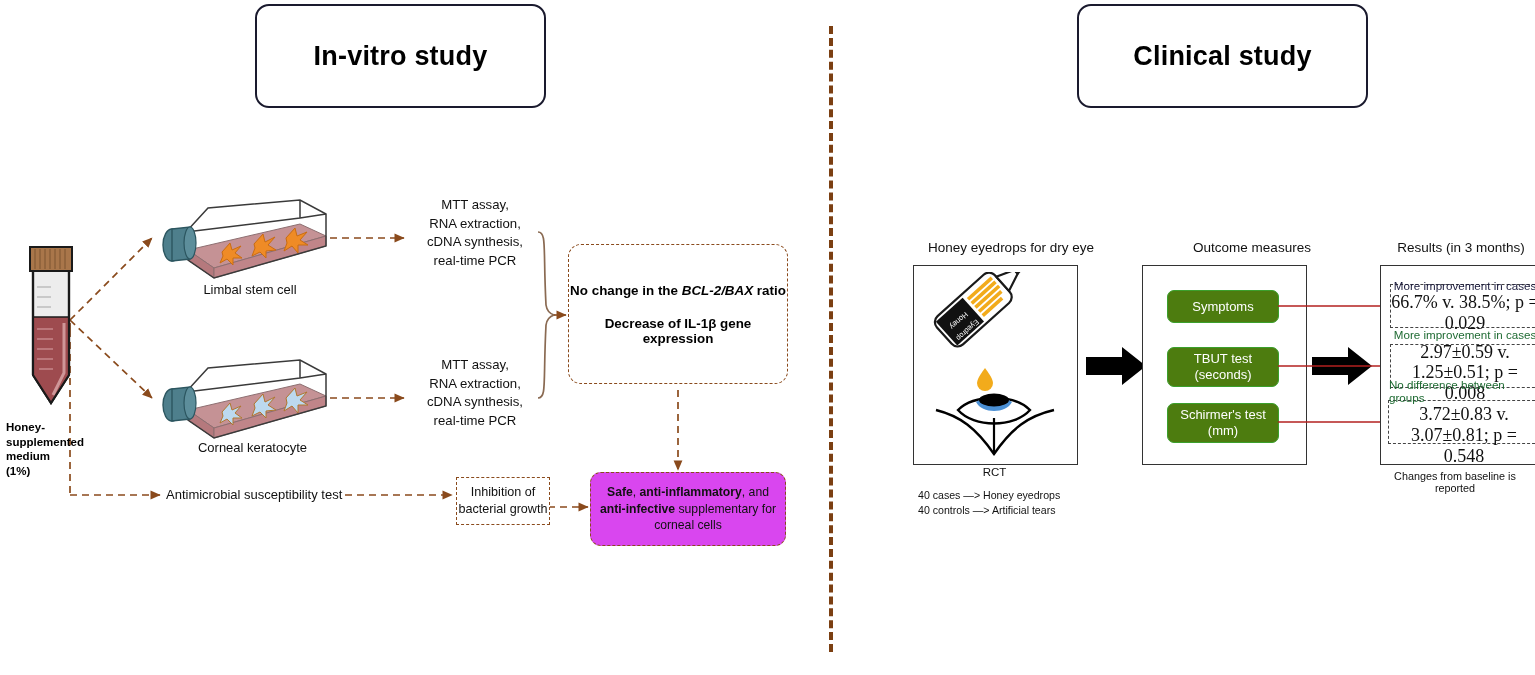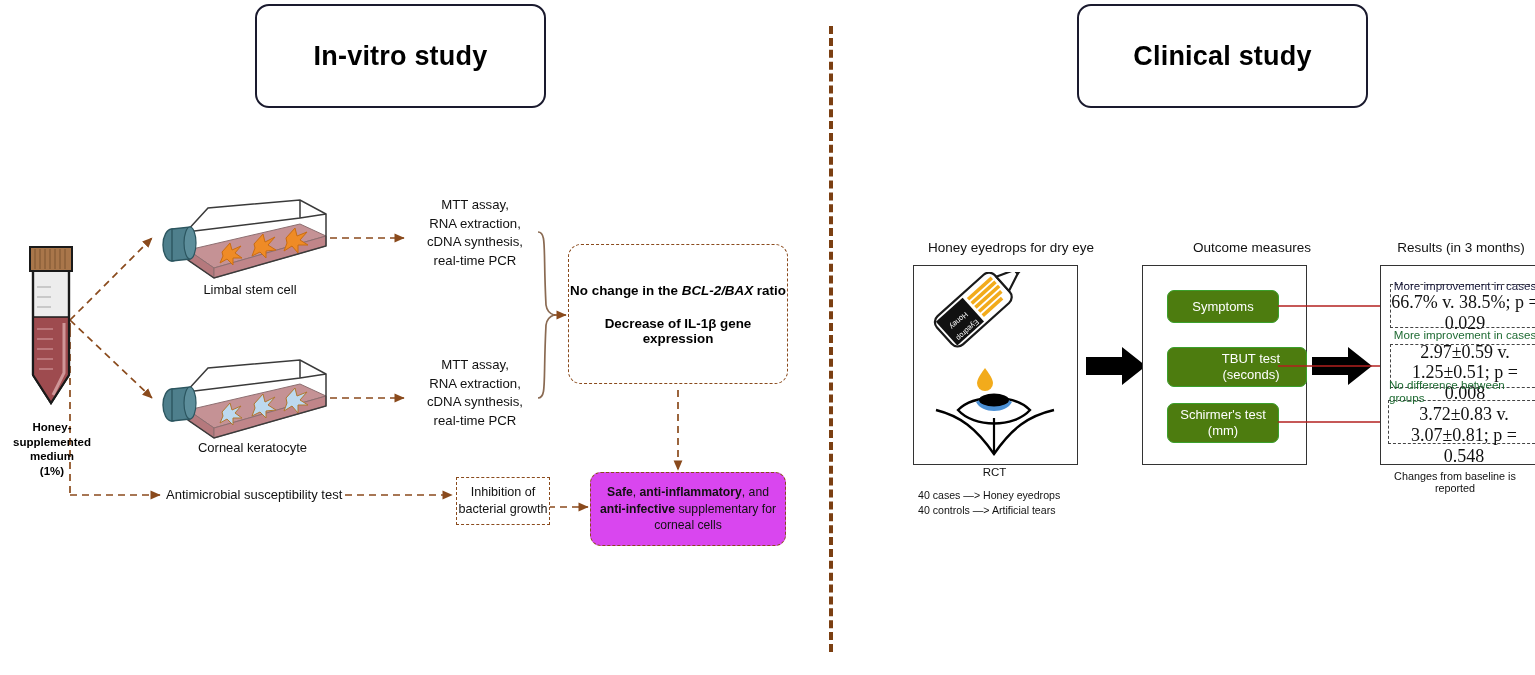--- a/index.html
+++ b/index.html
@@ -9,21 +9,21 @@
   .ctr{display:flex;align-items:center;justify-content:center;text-align:center;}
 
   
   .title-box{border:2.2px solid #1a1a2e;border-radius:14px;background:#fff;}
   .title-box span{font-weight:bold;font-size:27px;letter-spacing:.2px;color:#000;}
 
   
   .vdivider{width:0;border-left:4px dashed #7b3f12;}
 
   
-  .tube-label{font-size:11.5px;font-weight:bold;line-height:1.28;text-align:center;color:#000;}
+  .tube-label{font-size:11.5px;font-weight:bold;line-height:1.28;text-align:left;color:#000;}
   .flask-label{font-size:13px;color:#111;text-align:center;}
   .assay{font-size:13.2px;line-height:1.42;text-align:center;color:#111;}
   .res-box{border:1.9px dashed #8a4a1c;border-radius:13px;background:#fff;}
   .res-box .l1,.res-box .l2{font-size:13.4px;font-weight:bold;color:#000;}
   .res-box .l1{margin-bottom:18px;}
   .ital{font-style:italic;}
   .amst{font-size:13px;color:#111;}
   .inhib{border:1.6px dashed #8a4a1c;background:#fff;font-size:12.6px;line-height:1.35;color:#111;}
   .final{border:1.8px dashed #8a4a1c;border-radius:11px;background:#d946ef;
          font-size:12.2px;line-height:1.38;color:#111;}
@@ -262,21 +262,21 @@
 </svg>
 
 <div class="abs sec-cap" style="left:1142px;top:240px;width:220px;">Outcome measures</div>
 
 <div class="abs panel" style="left:1142px;top:265px;width:163px;height:198px;"></div>
 
 <div class="abs green-box" style="left:1167px;top:290px;width:110px;height:31px;flex-direction:column;">
   <div>Symptoms</div>
 </div>
 
-<div class="abs green-box" style="left:1167px;top:347px;width:110px;height:38px;flex-direction:column;padding-left:28px;">
+<div class="abs green-box" style="left:1167px;top:347px;width:110px;height:38px;flex-direction:column;">
   <div>TBUT test</div>
   <div>(seconds)</div>
 </div>
 
 <div class="abs green-box" style="left:1167px;top:403px;width:110px;height:38px;flex-direction:column;">
   <div>Schirmer's test</div>
   <div>(mm)</div>
 </div>
 
 <svg class="abs" style="left:1312px;top:347px;" width="62" height="40">

